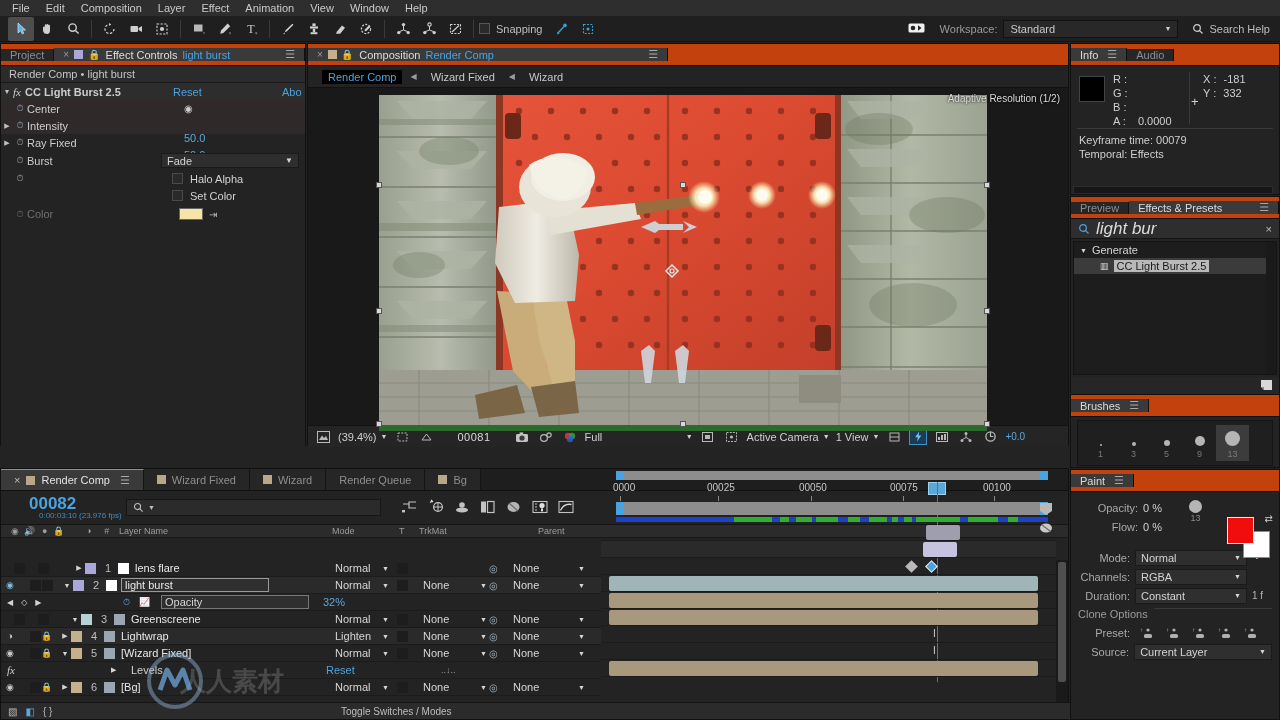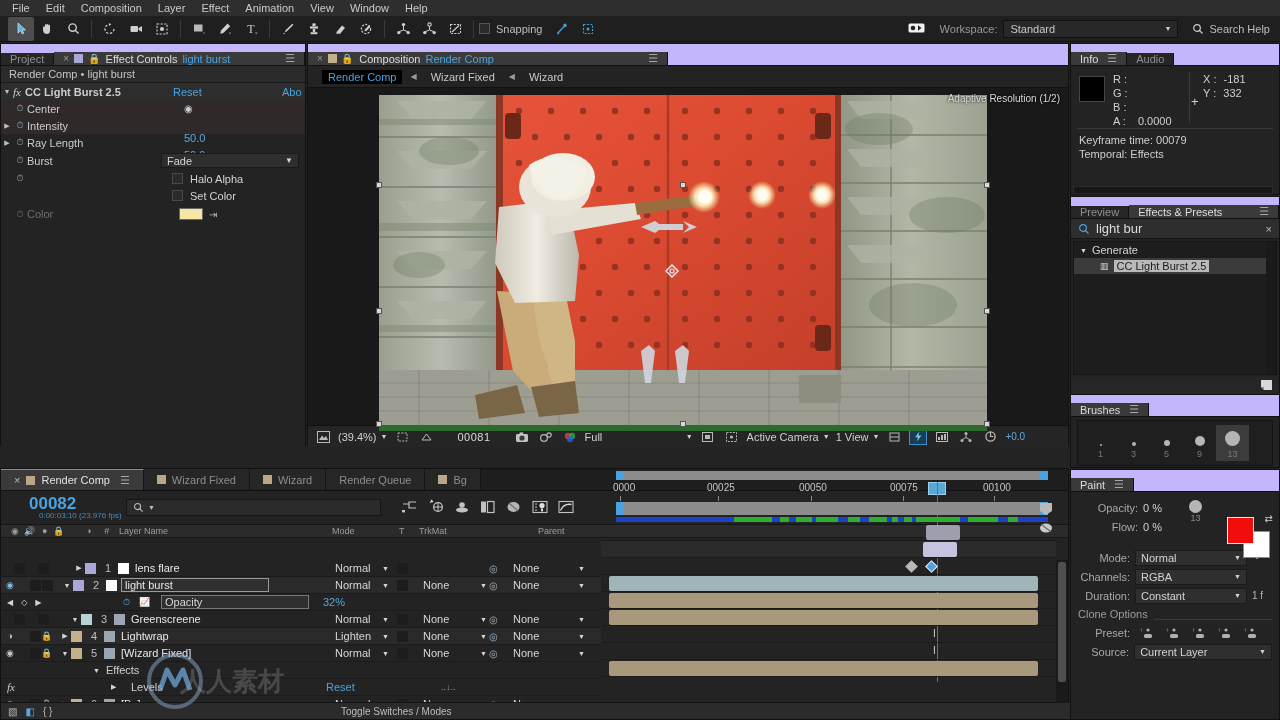--- a/index.html
+++ b/index.html
@@ -23,21 +23,21 @@
   .tool.sel{background:#4d4d4d;border-radius:2px;}
   .tsep{width:1px;height:18px;background:#3a3a3a;margin:0 5px;}
   .snapchk{width:11px;height:11px;background:#2a2a2a;border:1px solid #555;}
   .tb-label{font-size:11px;color:#bdbdbd;margin:0 6px;}
   .ws-label{font-size:11px;color:#9a9a9a;margin-left:10px;}
   .ws-box{width:175px;height:18px;background:#282828;border:1px solid #111;display:flex;align-items:center;padding:0 6px;justify-content:space-between;margin-left:6px;}
   .searchhelp{display:flex;align-items:center;gap:5px;margin-left:14px;color:#bdbdbd;}
 
   
   .panel{position:absolute;background:#1e1e1e;border:1px solid #111;}
-  .ptabs{height:22px;background:#c4b5fd;display:flex;align-items:flex-end;border-bottom:1px solid #111;}
+  .ptabs{height:22px;background:#c2410c;display:flex;align-items:center;border-bottom:1px solid #111;}
   .ptab{display:flex;align-items:center;gap:5px;padding:0 9px;font-size:11px;color:#8e8e8e;background:#262626;border-right:1px solid #111;}
   .ptab.active{background:#3a3a3a;color:#dcdcdc;}
   .ptab .x{color:#9a9a9a;font-size:10px;}
   .sq{width:9px;height:9px;display:inline-block;}
   .ham{font-size:11px;color:#a8a8a8;margin-left:4px;}
   .bluetxt{color:#4aa3e0;}
 
   
   #ecPanel{left:0;top:43px;width:306px;height:403px;background:#232323;}
   .ec-sub{height:17px;background:#2b2b2b;display:flex;align-items:center;padding-left:8px;font-size:11px;color:#c4c4c4;border-bottom:1px solid #1a1a1a;}
@@ -76,21 +76,21 @@
   .info-body{padding:6px 8px;font-size:11px;color:#cfcfcf;position:relative;}
   .info-sw{width:26px;height:26px;background:#000;border:1px solid #444;position:absolute;left:8px;top:10px;}
   .chn{position:absolute;left:42px;top:6px;line-height:14px;color:#cfcfcf;}
   .xy{position:absolute;left:132px;top:6px;line-height:14px;color:#cfcfcf;}
   .vdiv{position:absolute;left:118px;top:6px;width:1px;height:52px;background:#3a3a3a;}
   .hdiv{position:absolute;left:6px;top:62px;width:196px;height:1px;background:#3a3a3a;}
   .kf{position:absolute;left:8px;top:67px;line-height:14px;}
 
   #fxPanel{left:1070px;top:196px;width:210px;height:197px;background:#232323;}
   .srchbar{height:20px;background:#2e2e2e;display:flex;align-items:center;gap:6px;padding:0 7px;border-bottom:1px solid #151515;}
-  .srchbar input{background:transparent;border:0;outline:0;color:#dcdcdc;font-size:13px;font-family:"Liberation Sans",sans-serif;width:140px;}
+  .srchbar input{background:transparent;border:0;outline:0;color:#dcdcdc;font-size:17px;font-family:"Liberation Sans",sans-serif;width:140px;font-style:italic;}
   .fx-list{height:134px;background:#1d1d1d;margin:2px;border:1px solid #141414;position:relative;}
   .fx-cat{display:flex;align-items:center;gap:5px;padding:2px 6px;font-size:11px;color:#d4d4d4;}
   .fx-item{display:flex;align-items:center;gap:5px;padding:2px 6px 2px 26px;font-size:11px;background:#3b3b3b;color:#e0e0e0;}
   .fx-item .nm{background:#b9b9b9;color:#1b1b1b;padding:0 3px;}
   .fx-foot{height:18px;background:#262626;display:flex;align-items:center;justify-content:flex-end;padding-right:6px;}
 
   #brushPanel{left:1070px;top:394px;width:210px;height:74px;background:#232323;}
   .brush-strip{display:flex;align-items:flex-end;gap:0;padding:4px 6px;background:#1f1f1f;margin:3px 6px;border:1px solid #141414;}
   .bcell{width:33px;height:36px;display:flex;flex-direction:column;align-items:center;justify-content:flex-end;padding-bottom:2px;}
   .bcell.sel{background:#3c3c3c;}
@@ -98,21 +98,21 @@
   .bnum{font-size:9px;color:#7a7a7a;}
 
   #paintPanel{left:1070px;top:469px;width:210px;height:251px;background:#232323;}
   .prow{display:flex;align-items:center;height:19px;font-size:11px;padding:0 7px;gap:5px;}
   .plabel{color:#a9a9a9;text-align:right;}
   .pval{color:#d0d0d0;}
   .pdd{height:16px;background:#2f2f2f;border:1px solid #1a1a1a;display:flex;align-items:center;justify-content:space-between;padding:0 5px;color:#d4d4d4;}
   .fgbg{position:absolute;right:8px;top:25px;width:44px;height:42px;}
   .fg{position:absolute;left:0;top:0;width:27px;height:27px;background:#f20d0d;border:1px solid #e8e8e8;}
   .bgc{position:absolute;left:16px;top:14px;width:27px;height:27px;background:#fff;border:1px solid #8a8a8a;}
-  .clone-hdr{display:flex;align-items:flex-end;gap:6px;padding:3px 7px;color:#9b9b9b;font-size:11px;}
+  .clone-hdr{display:flex;align-items:flex-start;gap:6px;padding:3px 7px;color:#9b9b9b;font-size:11px;}
   .clone-hdr .ln{flex:1;height:1px;background:#3a3a3a;}
 
   
   #tlPanel{left:0;top:468px;width:1069px;height:252px;background:#232323;}
   .tl-tabs{height:22px;background:#2b2b2b;display:flex;align-items:stretch;border-bottom:1px solid #111;}
   .tl-tab{display:flex;align-items:center;gap:6px;padding:0 13px;font-size:11px;color:#8e8e8e;background:#262626;border-right:1px solid #141414;}
   .tl-tab.active{background:#3a3a3a;color:#e2e2e2;border-top:1px solid #4aa3e0;}
   .tl-head{height:34px;background:#232323;display:flex;align-items:center;position:relative;border-bottom:1px solid #151515;}
   .tc{color:#4aa3e0;font-size:17px;font-weight:bold;margin-left:28px;line-height:15px;}
   .tcs{color:#4aa3e0;font-size:8px;margin-left:10px;opacity:.8;padding-left:28px;}
@@ -356,21 +356,21 @@
       <div class="ec-row hl">
         <span class="ec-tri">▶</span>
         <span class="ec-stop">⏱</span>
         <span class="ec-nm">Intensity</span>
         <span class="ec-val" style="left:183px">50.0</span>
       </div>
 
       <div class="ec-row">
         <span class="ec-tri">▶</span>
         <span class="ec-stop" style="color:#a0a0a0">⏱</span>
-        <span class="ec-nm">Ray Length</span>
+        <span class="ec-nm">Ray Fixed</span>
         <span class="ec-val" style="left:183px">50.0</span>
       </div>
 
       <div class="ec-row" style="height:19px">
         <span class="ec-tri"></span>
         <span class="ec-stop" style="color:#a0a0a0">⏱</span>
         <span class="ec-nm">Burst</span>
         <span class="ec-dd">
           <span>Fade</span>
           <span style="font-size:8px">▼</span>
@@ -1256,25 +1256,20 @@
           <span>None</span>
           <span style="font-size:7px">▼</span>
         </span>
         <span class="parent-ico">◎</span>
         <span class="par-dd">
           <span>None</span>
           <span style="font-size:7px">▼</span>
         </span>
       </div>
 
-      <div class="lrow">
-        <span style="width:92px"></span>
-        <span style="color:#d4d4d4;font-size:7px;margin-right:6px">▼</span>
-        <span style="color:#d0d0d0">Effects</span>
-      </div>
 
       <div class="lrow">
         <span style="width:6px"></span>
         <span style="font-style:italic;font-family:'Liberation Serif',serif;color:#d0d0d0">fx</span>
         <span style="position:absolute;left:110px;color:#d4d4d4;font-size:7px">▶</span>
         <span style="position:absolute;left:130px;color:#d0d0d0">Levels</span>
         <span style="position:absolute;left:325px;color:#4aa3e0">Reset</span>
         <span style="position:absolute;left:440px;color:#9a9a9a;font-size:9px">..↓..</span>
       </div>
 

